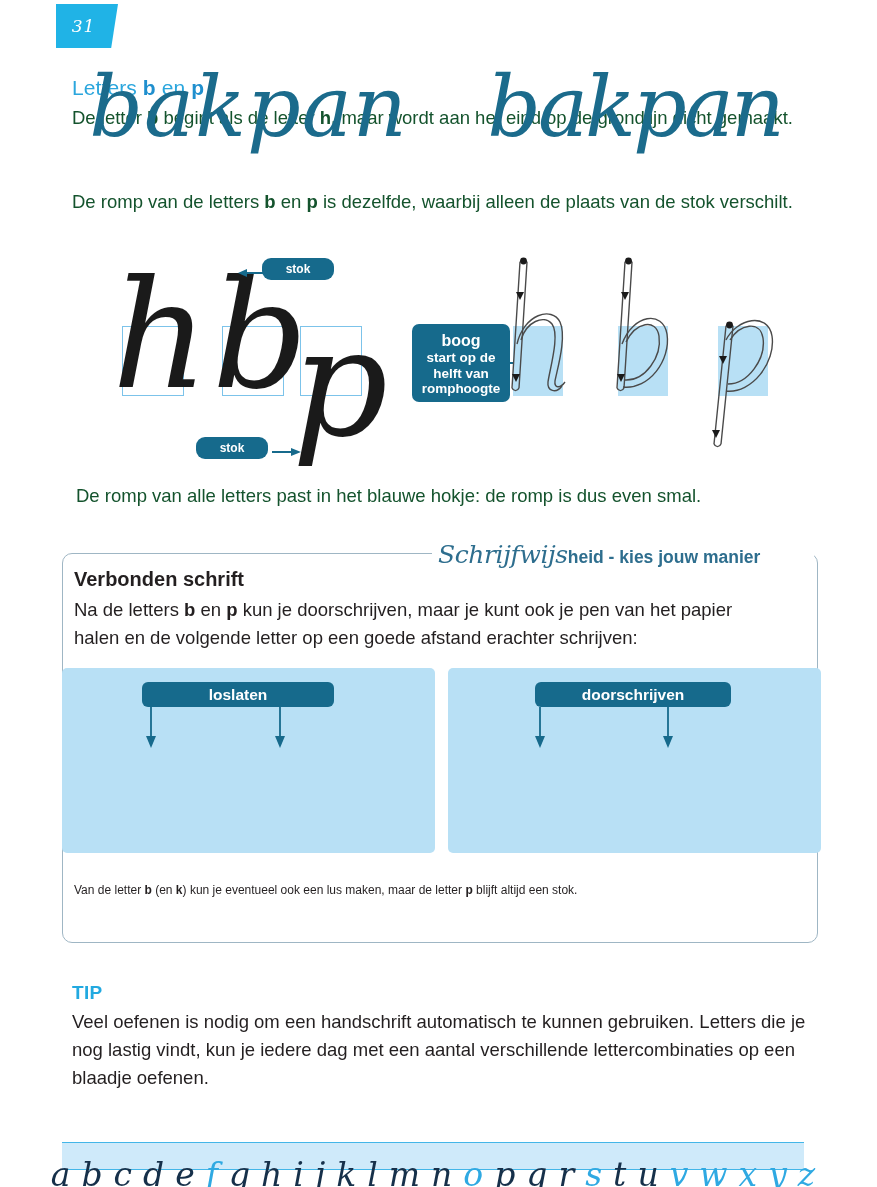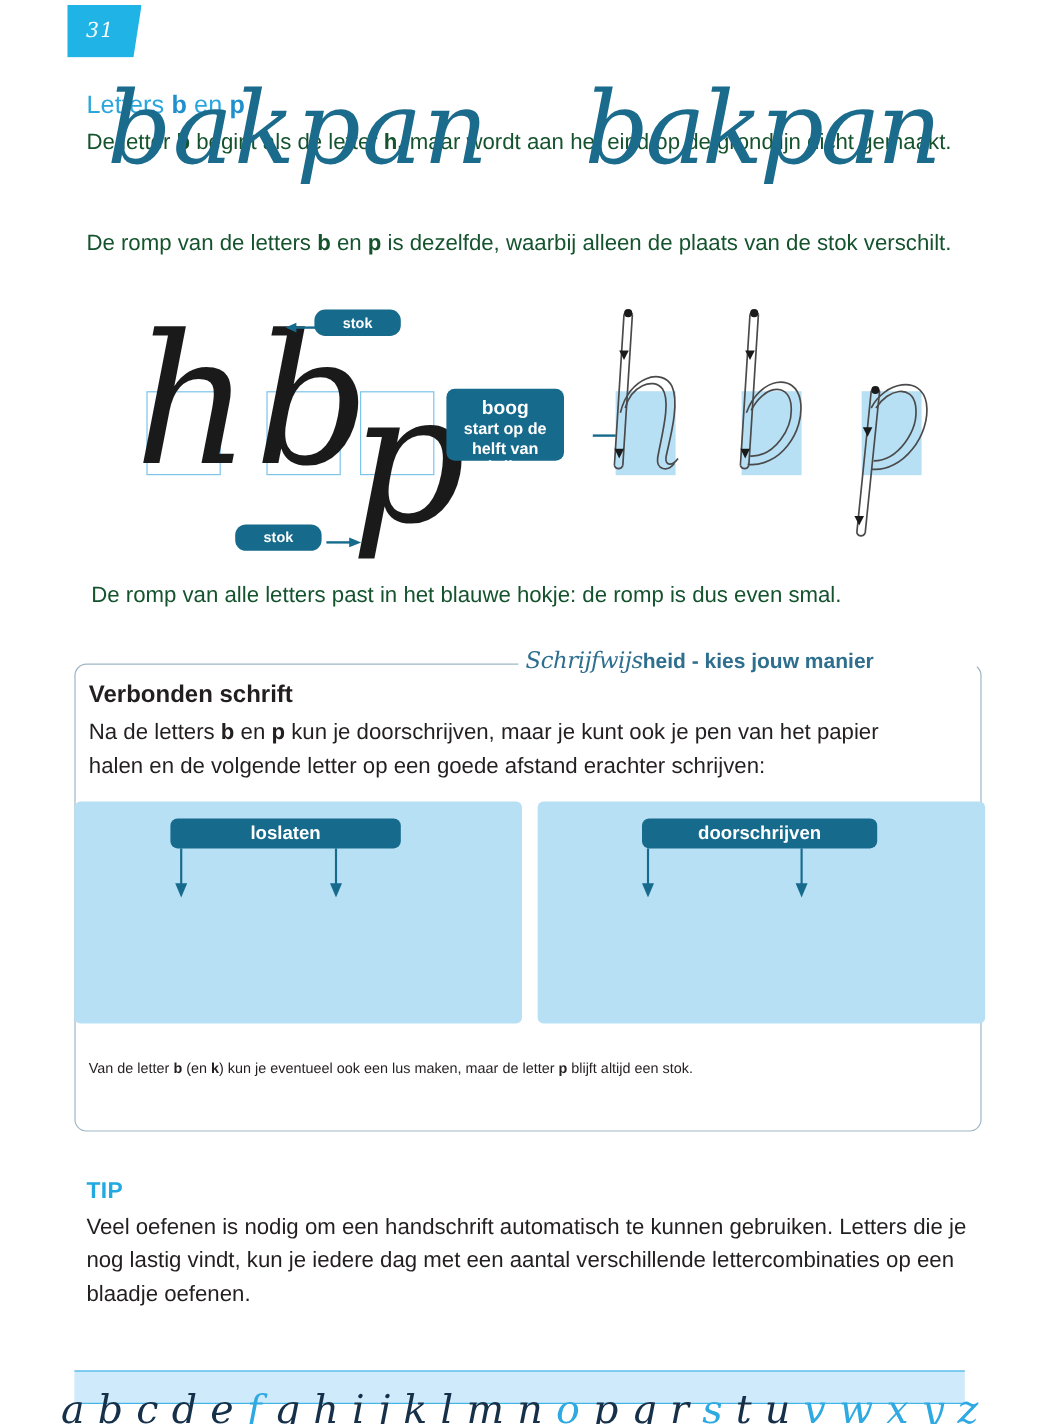--- a/index.html
+++ b/index.html
@@ -139,21 +139,21 @@
     position: absolute;
     left: 438px;
     top: 540px;
     font-size: 17.5px;
     color: #2e6e8e;
     white-space: nowrap;
   }
   .panel-title .script {
     font-family: "DejaVu Serif", serif;
     font-style: italic;
-    font-size: 19px;
+    font-size: 25px;
     letter-spacing: -0.4px;
   }
   .panel-title .bold { font-weight: bold; }
 
   .panel-h {
     position: absolute;
     left: 74px;
     top: 568px;
     font-size: 20px;
     font-weight: bold;
@@ -305,25 +305,25 @@
     <line x1="26" y1="7" x2="6" y2="7" stroke="#166a8c" stroke-width="2"></line>
     <polygon points="0,7 9,3 9,11" fill="#166a8c"></polygon>
   </svg>
 
   <div class="callout pill" style="left:196px; top:189px; width:72px;">stok</div>
   <svg class="arrow-svg" style="left:272px; top:197px;" width="30" height="14" viewBox="0 0 30 14">
     <line x1="0" y1="7" x2="21" y2="7" stroke="#166a8c" stroke-width="2"></line>
     <polygon points="29,7 19,3 19,11" fill="#166a8c"></polygon>
   </svg>
 
-  <div class="callout" style="left:372px; top:76px; width:98px; height:60px; padding-top:7px;">
+  <div class="callout" style="left:412px; top:76px; width:98px; height:78px; padding-top:7px;">
     <span class="big">boog</span>
     <span class="small">start op de</span>
     <span class="small">helft van</span>
-    <span class="small">schrijven</span>
+    <span class="small">romphoogte</span>
   </div>
   <svg class="arrow-svg" style="left:494px; top:108px;" width="32" height="14" viewBox="0 0 32 14">
     <line x1="0" y1="7" x2="22" y2="7" stroke="#166a8c" stroke-width="2"></line>
     <polygon points="31,7 21,2 21,12" fill="#166a8c"></polygon>
   </svg>
 
   <div class="bodyfill" style="left:513px; top:78px; width:50px; height:70px;"></div>
   <div class="bodyfill" style="left:618px; top:78px; width:50px; height:70px;"></div>
   <div class="bodyfill" style="left:718px; top:78px; width:50px; height:70px;"></div>
 

